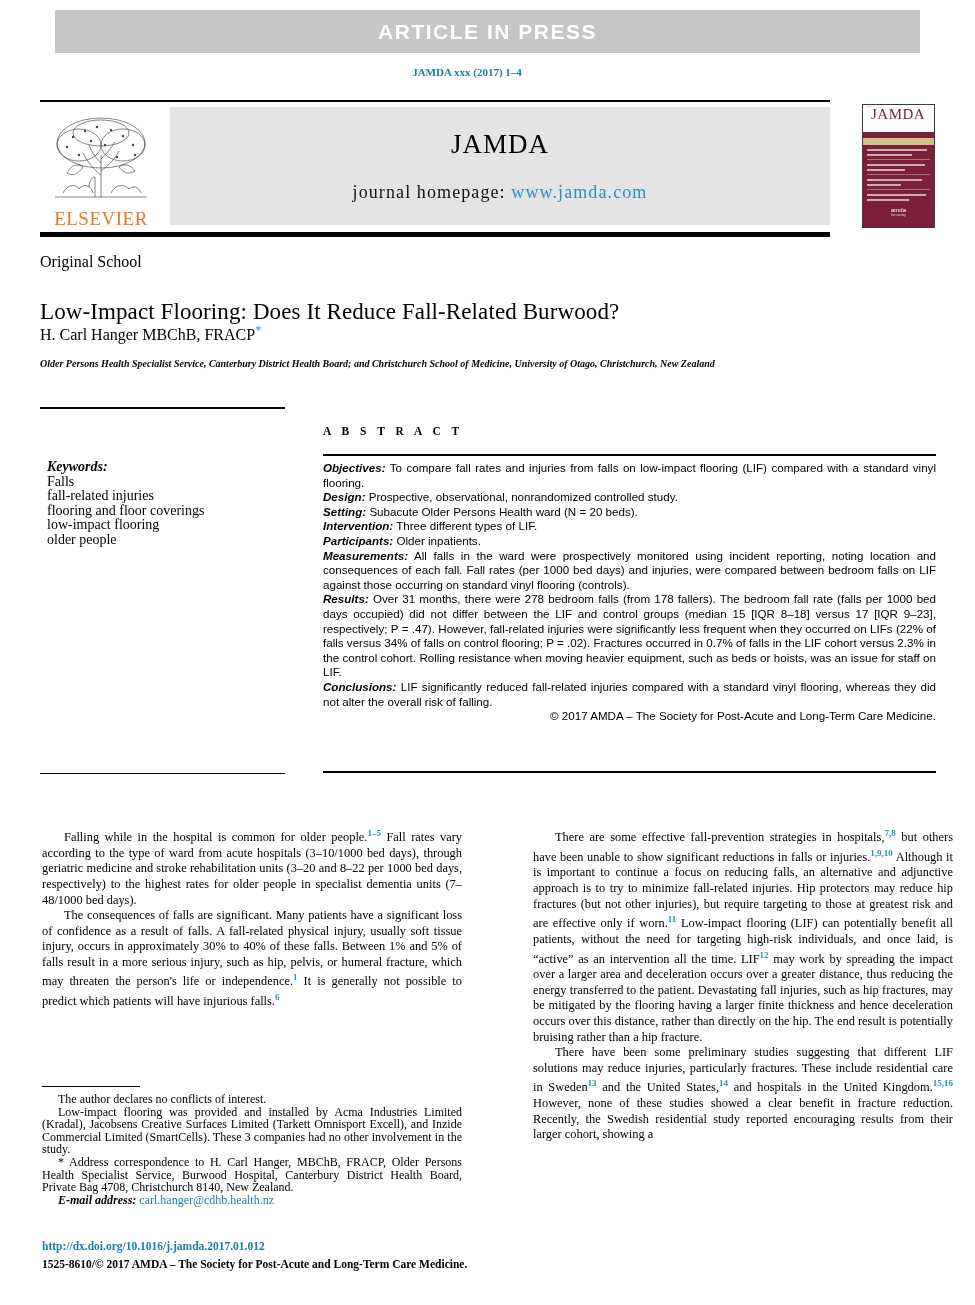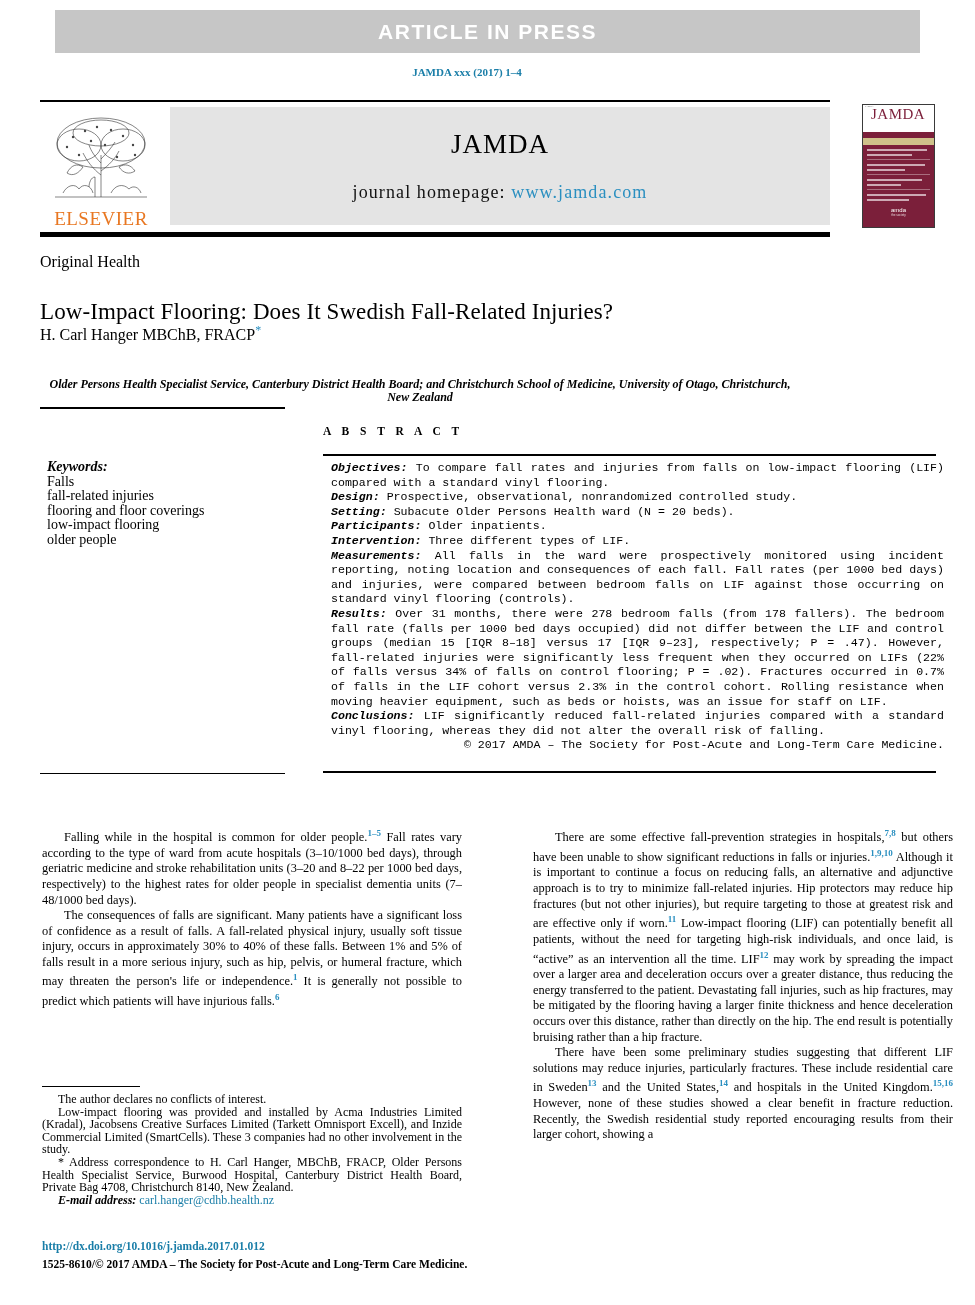--- a/index.html
+++ b/index.html
@@ -176,28 +176,27 @@
     font-family: "Liberation Serif", serif;
     font-size: 16px;
   }
   .author-line .star {
     color: #2a8fc0;
     font-size: 12px;
     vertical-align: super;
   }
   .affiliation {
     position: absolute;
-    left: 40px; top: 378px;
+    left: 40px; top: 357px;
     width: 760px;
     font-family: "Liberation Serif", serif;
     font-style: italic;
     font-weight: bold;
-    font-size: 12px;
+    font-size: 10px;
     line-height: 13px;
-    text-align: center;
   }
 
   
   .abs-rule-left-top {
     position: absolute;
     left: 40px; top: 407px;
     width: 245px; height: 2px;
     background: #000;
   }
   .abs-rule-left-bottom {
@@ -236,25 +235,24 @@
   .abs-rule-bottom {
     position: absolute;
     left: 323px; top: 771px;
     width: 613px; height: 2px;
     background: #000;
   }
   .abstract-body {
     position: absolute;
     left: 323px; top: 461px;
     width: 613px;
-    font-family: Liberation Mono, monospace;
+    font-family: Liberation Sans, sans-serif;
     font-size: 11.6px;
     line-height: 14.6px;
     text-align: justify;
-    margin-left: 8px;
   }
   .abstract-body p { margin: 0; }
   .abstract-body .lbl { font-style: italic; font-weight: bold; }
   .abstract-copyright {
     text-align: right;
     margin-top: 6px;
   }
 
   
   .col {
@@ -377,22 +375,22 @@
     <div class="cover-line" style="width:54%"></div>
     <div class="cover-sep"></div>
     <div class="cover-line" style="width:94%"></div>
     <div class="cover-line" style="width:66%"></div>
   </div>
   <div class="cover-logo">amda<small>the society</small></div>
 </div>
 
 <div class="masthead-rule-bottom"></div>
 
-<div class="original-study">Original Health</div>
-<h1 class="article-title">Low-Impact Flooring: Does It Swedish Fall-Related Injuries?</h1>
+<div class="original-study">Original School</div>
+<h1 class="article-title">Low-Impact Flooring: Does It Reduce Fall-Related Burwood?</h1>
 <div class="author-line">
   <span>H. Carl Hanger MBChB, FRACP</span><span class="star">*</span>
 </div>
 <div class="affiliation">Older Persons Health Specialist Service, Canterbury District Health Board; and Christchurch School of Medicine, University of Otago, Christchurch, New Zealand</div>
 
 <div class="abs-rule-left-top"></div>
 <div class="abs-rule-left-bottom"></div>
 
 <div class="keywords">
   <div class="kw-head">Keywords:</div>
@@ -403,22 +401,22 @@
   <div>older people</div>
 </div>
 
 <div class="abstract-head">A B S T R A C T</div>
 <div class="abs-rule-top"></div>
 
 <div class="abstract-body">
   <p><span class="lbl">Objectives:</span><span> To compare fall rates and injuries from falls on low-impact flooring (LIF) compared with a standard vinyl flooring.</span></p>
   <p><span class="lbl">Design:</span><span> Prospective, observational, nonrandomized controlled study.</span></p>
   <p><span class="lbl">Setting:</span><span> Subacute Older Persons Health ward (N = 20 beds).</span></p>
+  <p><span class="lbl">Intervention:</span><span> Three different types of LIF.</span></p>
   <p><span class="lbl">Participants:</span><span> Older inpatients.</span></p>
-  <p><span class="lbl">Intervention:</span><span> Three different types of LIF.</span></p>
   <p><span class="lbl">Measurements:</span><span> All falls in the ward were prospectively monitored using incident reporting, noting location and consequences of each fall. Fall rates (per 1000 bed days) and injuries, were compared between bedroom falls on LIF against those occurring on standard vinyl flooring (controls).</span></p>
   <p><span class="lbl">Results:</span><span> Over 31 months, there were 278 bedroom falls (from 178 fallers). The bedroom fall rate (falls per 1000 bed days occupied) did not differ between the LIF and control groups (median 15 [IQR 8–18] versus 17 [IQR 9–23], respectively; P = .47). However, fall-related injuries were significantly less frequent when they occurred on LIFs (22% of falls versus 34% of falls on control flooring; P = .02). Fractures occurred in 0.7% of falls in the LIF cohort versus 2.3% in the control cohort. Rolling resistance when moving heavier equipment, such as beds or hoists, was an issue for staff on LIF.</span></p>
   <p><span class="lbl">Conclusions:</span><span> LIF significantly reduced fall-related injuries compared with a standard vinyl flooring, whereas they did not alter the overall risk of falling.</span></p>
   <p class="abstract-copyright">© 2017 AMDA – The Society for Post-Acute and Long-Term Care Medicine.</p>
 </div>
 
 <div class="abs-rule-bottom"></div>
 
 <div class="col left" id="col-left">
     <p>Falling while in the hospital is common for older people.<sup class="ref">1–5</sup> Fall rates vary according to the type of ward from acute hospitals (3–10/1000 bed days), through geriatric medicine and stroke rehabilitation units (3–20 and 8–22 per 1000 bed days, respectively) to the highest rates for older people in specialist dementia units (7–48/1000 bed days).</p>

